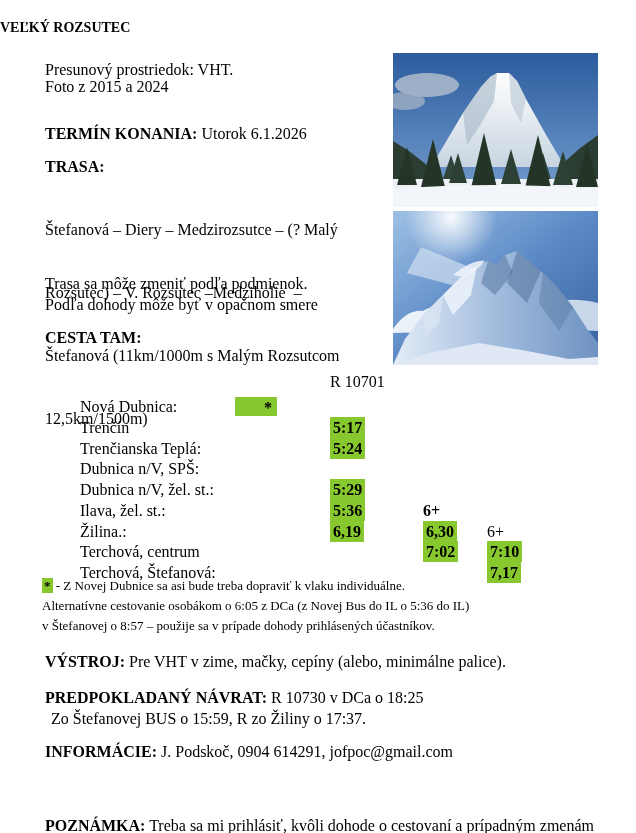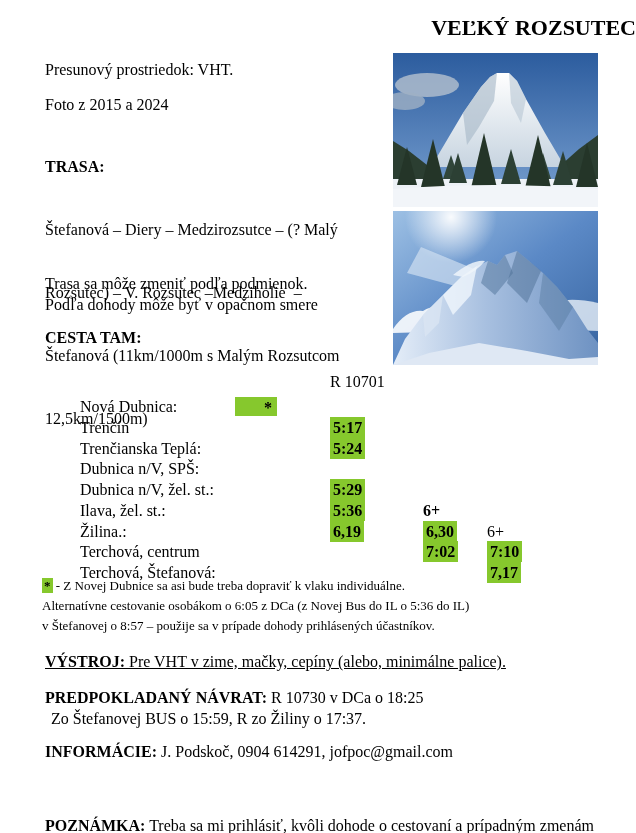--- a/index.html
+++ b/index.html
@@ -10,23 +10,23 @@
     color:#000000;
     font-family:"Liberation Serif", serif;
     font-size:16px;
     line-height:21px;
     overflow:hidden;
   }
   .abs{position:absolute;white-space:pre-wrap;}
   .b{font-weight:bold;}
   #doc-title{
     top:17px;left:0;right:0;
-    text-align:right;
+    text-align:left;
     font-weight:bold;
-    font-size:22px;
+    font-size:14px;
   }
   .photo{position:absolute;left:393px;width:205px;height:154px;overflow:hidden;}
   .photo svg{display:block;}
   
   .trow{position:absolute;left:0;width:636px;height:21px;}
   .station{position:absolute;left:80px;white-space:pre;}
   .cell{position:absolute;white-space:pre;}
   .pos1{left:330px;}
   .pos2{left:423px;}
   .pos3{left:487px;}
@@ -42,22 +42,23 @@
   .indent2{padding-left:3px;}
 </style>
 </head>
 <body>
 
 <div id="page">
 
   <div id="doc-title" class="abs">VEĽKÝ ROZSUTEC</div>
 
   <div class="abs" style="top:59px;left:45px;">Presunový prostriedok: VHT.</div>
-  <div class="abs" style="top:94px;left:45px;text-align:center;">Foto z 2015 a 2024</div>
+  <div class="abs" style="top:76px;left:45px;text-align:center;">Foto z 2015 a 2024</div>
 
+  <div class="abs" style="top:123px;left:45px;"><b class="b">TERMÍN KONANIA:</b><span> Utorok 6.1.2026</span></div>
 
   <div class="abs b" style="top:156px;left:45px;text-align:right;">TRASA:</div>
   <div class="abs" style="top:177px;left:45px;width:350px;">
     <div>Štefanová – Diery – Medzirozsutce – (? Malý</div>
     <div>Rozsutec) – V. Rozsutec –Medziholie  –</div>
     <div>Štefanová (11km/1000m s Malým Rozsutcom</div>
     <div>12,5km/1500m)</div>
   </div>
 
   <div class="abs" style="top:273px;left:45px;">Trasa sa môže zmeniť podľa podmienok.</div>
@@ -173,21 +174,21 @@
   </div>
   <div class="trow" style="top:562px;">
     <span class="station">Terchová, Štefanová:</span>
     <span class="cell pos3 hl">7,17</span>
   </div>
 
   <div class="abs fnote" style="top:576px;left:42px;"><span class="fstar">*</span><span> - Z Novej Dubnice sa asi bude treba dopraviť k vlaku individuálne.</span></div>
   <div class="abs fnote" style="top:596px;left:42px;">Alternatívne cestovanie osobákom o 6:05 z DCa (z Novej Bus do IL o 5:36 do IL)</div>
   <div class="abs fnote" style="top:616px;left:42px;">v Štefanovej o 8:57 – použije sa v prípade dohody prihlásených účastníkov.</div>
 
-  <div class="abs" style="top:651px;left:45px;text-decoration:underline;"><b class="b">VÝSTROJ:</b><span> Pre VHT v zime, mačky, cepíny (alebo, minimálne palice).</span></div>
+  <div class="abs" style="top:651px;left:45px;"><b class="b">VÝSTROJ:</b><span> Pre VHT v zime, mačky, cepíny (alebo, minimálne palice).</span></div>
 
   <div class="abs" style="top:687px;left:45px;"><b class="b">PREDPOKLADANÝ NÁVRAT:</b><span> R 10730 v DCa o 18:25</span></div>
   <div class="abs indent2" style="top:708px;left:48px;">Zo Štefanovej BUS o 15:59, R zo Žiliny o 17:37.</div>
 
   <div class="abs" style="top:741px;left:45px;"><b class="b">INFORMÁCIE:</b><span> J. Podskoč, 0904 614291, jofpoc@gmail.com</span></div>
 
   <div class="abs" style="top:779px;left:45px;width:556px;margin-top:36px;"><b class="b">POZNÁMKA:</b><span> Treba sa mi prihlásiť, kvôli dohode o cestovaní a prípadným zmenám do 4.1.2026.</span></div>
 
 </div>
 

